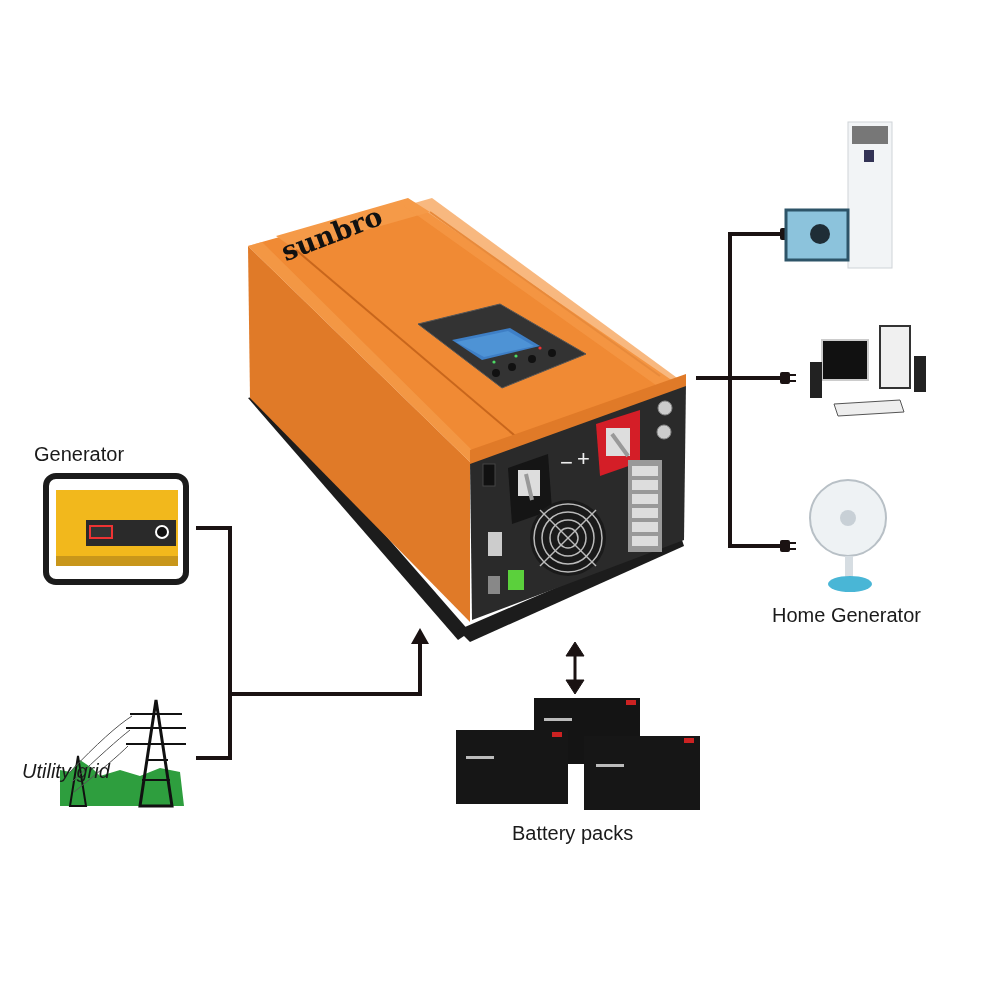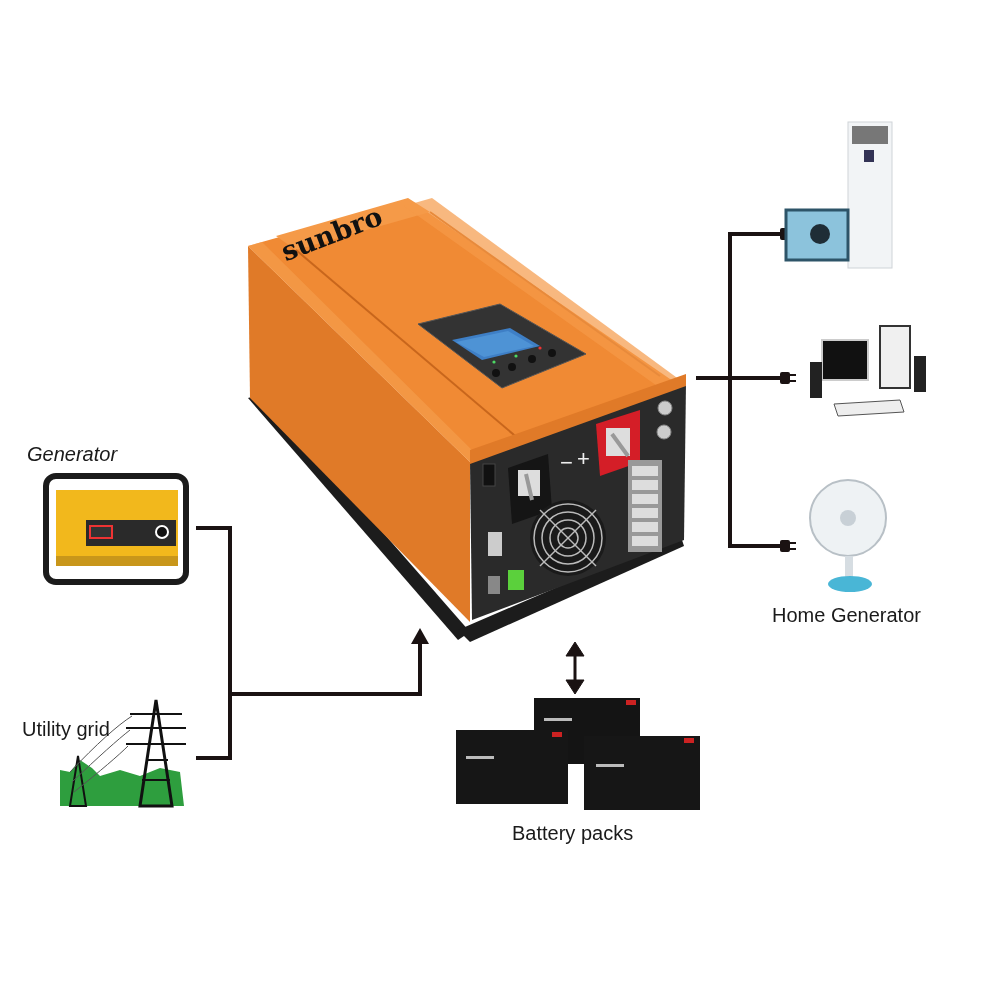--- a/index.html
+++ b/index.html
@@ -170,16 +170,16 @@
     <rect x="684" y="738" width="10" height="5" fill="#C22"></rect>
     <rect x="626" y="700" width="10" height="5" fill="#C22"></rect>
     <rect x="466" y="756" width="28" height="3" fill="#bbb"></rect>
     <rect x="596" y="764" width="28" height="3" fill="#bbb"></rect>
     <rect x="544" y="718" width="28" height="3" fill="#bbb"></rect>
   </g>
 </svg>
 
 <div class="brand">sunbro</div>
 
-<div class="label" style="left:27px;top:443px;font-style:italic;">Generator</div>
-<div class="label" style="left:22px;top:718px;">Utility grid</div>
+<div class="label" style="left:34px;top:443px;">Generator</div>
+<div class="label" style="left:22px;top:760px;font-style:italic;">Utility grid</div>
 <div class="label" style="left:772px;top:604px;">Home Generator</div>
 <div class="label" style="left:512px;top:822px;text-align:right;">Battery packs</div>
 
 </body></html>

